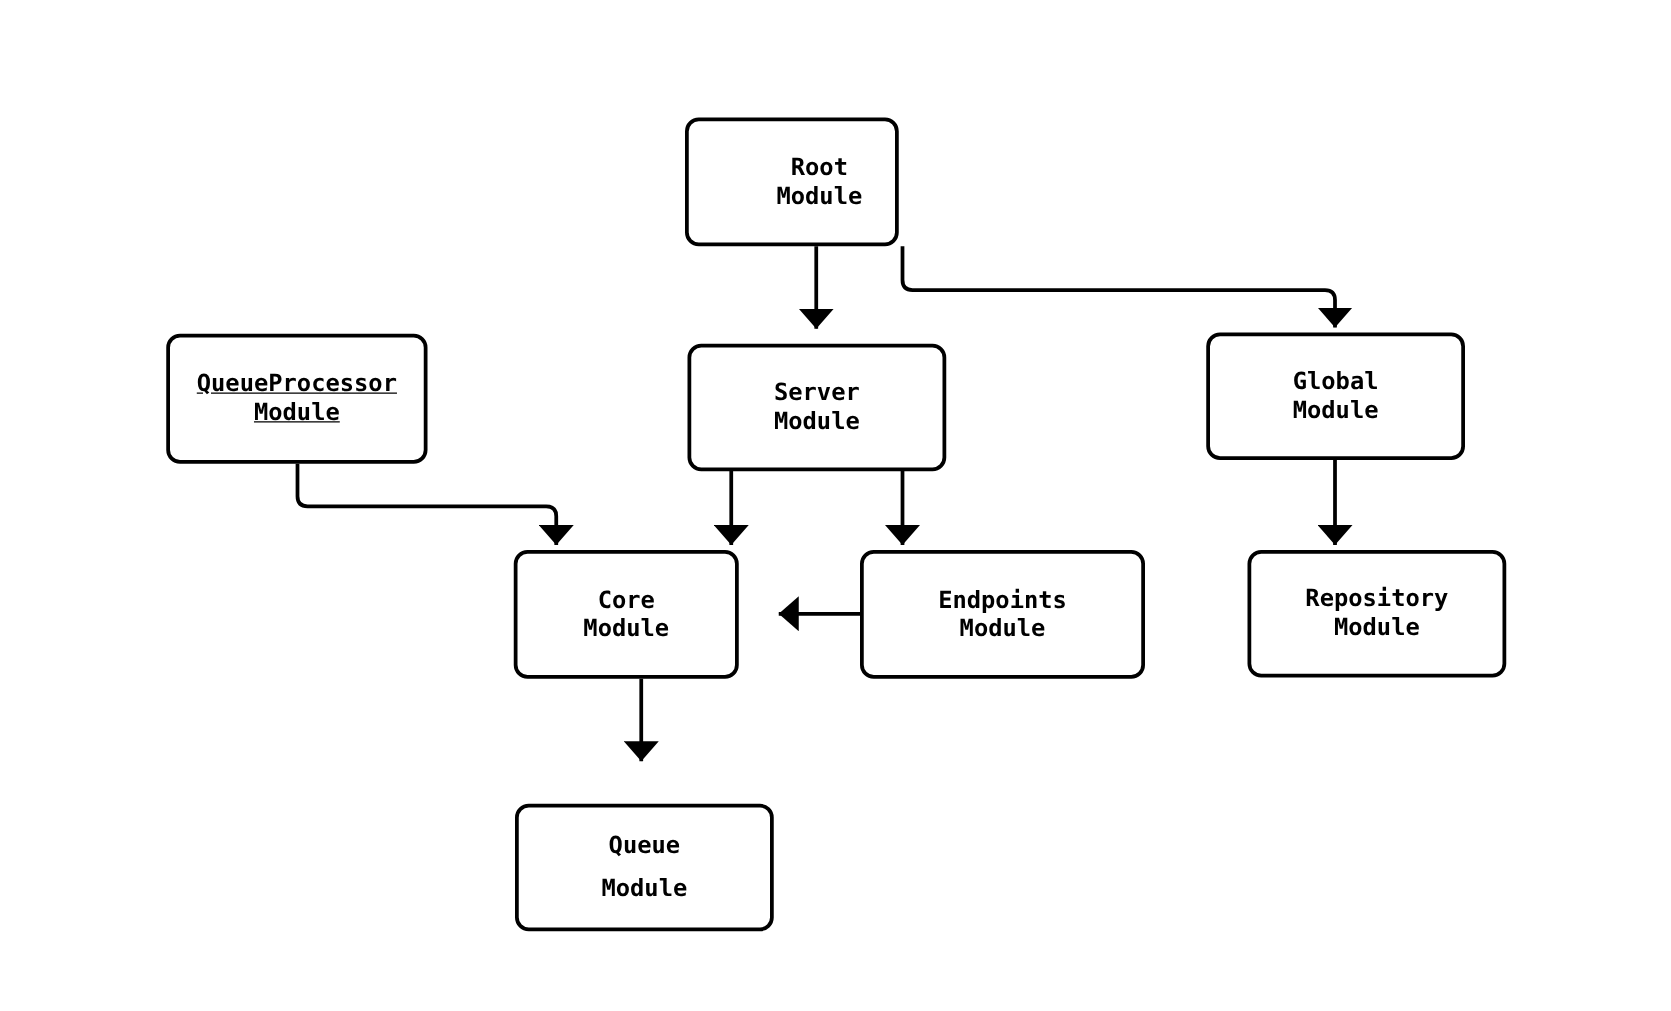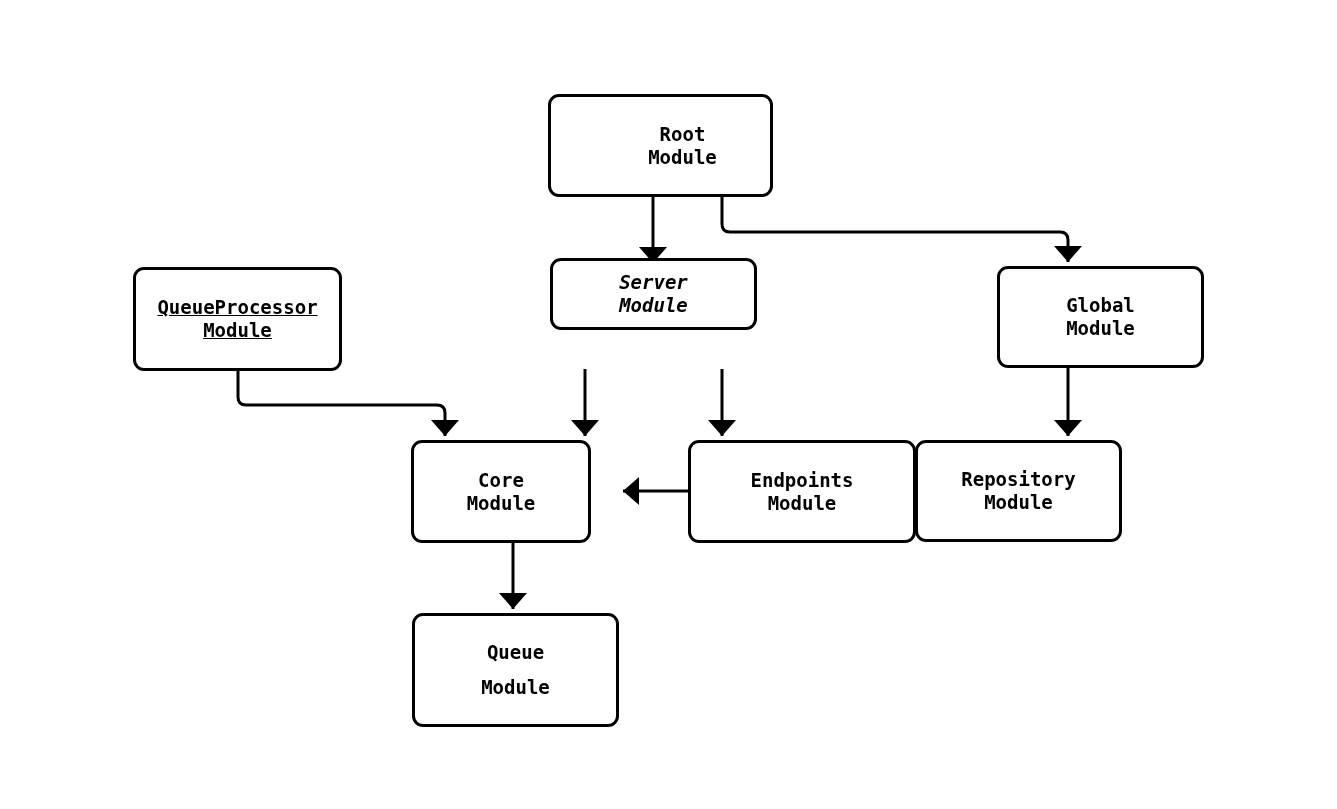--- a/index.html
+++ b/index.html
@@ -62,46 +62,46 @@
         <path class="edge" d="M 722 197 L 722 224 Q 722 232 730 232 L 1060 232 Q 1068 232 1068 240 L 1068 262" marker-end="url(#arrowhead)"></path>
         <path class="edge" d="M 238 371 L 238 397 Q 238 405 246 405 L 437 405 Q 445 405 445 413 L 445 436" marker-end="url(#arrowhead)"></path>
         <path class="edge" d="M 585 369 L 585 436" marker-end="url(#arrowhead)"></path>
         <path class="edge" d="M 722 369 L 722 436" marker-end="url(#arrowhead)"></path>
         <path class="edge" d="M 688 491 L 623 491" marker-end="url(#arrowhead)"></path>
         <path class="edge" d="M 1068 368 L 1068 436" marker-end="url(#arrowhead)"></path>
         <path class="edge" d="M 513 543 L 513 609" marker-end="url(#arrowhead)"></path>
       </g>
   </svg>
   <div id="nodes">
-      <div class="node" style="left: 548px; top: 94px; width: 225px; height: 103px; padding-left: 44px;">
+      <div class="node" style="left: 548px; top: 94px; width: 171px; height: 103px; padding-left: 44px;">
         <span class="node-line">Root</span>
         <span class="node-line">Module</span>
       </div>
       <div class="node" style="left: 133px; top: 267px; width: 209px; height: 104px; text-decoration: underline;">
         <span class="node-line">QueueProcessor</span>
         <span class="node-line">Module</span>
       </div>
-      <div class="node" style="left: 550px; top: 258px; width: 207px; height: 72px; font-style: italic;">
+      <div class="node" style="left: 550px; top: 275px; width: 207px; height: 102px;">
         <span class="node-line">Server</span>
         <span class="node-line">Module</span>
       </div>
-      <div class="node" style="left: 965px; top: 266px; width: 207px; height: 102px; margin-left: 32px;">
+      <div class="node" style="left: 965px; top: 266px; width: 207px; height: 102px;">
         <span class="node-line">Global</span>
         <span class="node-line">Module</span>
       </div>
       <div class="node" style="left: 411px; top: 440px; width: 180px; height: 103px;">
         <span class="node-line">Core</span>
         <span class="node-line">Module</span>
       </div>
       <div class="node" style="left: 688px; top: 440px; width: 228px; height: 103px;">
         <span class="node-line">Endpoints</span>
         <span class="node-line">Module</span>
       </div>
-      <div class="node" style="left: 915px; top: 440px; width: 207px; height: 102px;">
+      <div class="node" style="left: 998px; top: 440px; width: 207px; height: 102px;">
         <span class="node-line">Repository</span>
         <span class="node-line">Module</span>
       </div>
-      <div class="node" style="left: 412px; top: 613px; width: 207px; height: 114px; gap: 12px;">
+      <div class="node" style="left: 412px; top: 643px; width: 207px; height: 102px; gap: 12px;">
         <span class="node-line">Queue</span>
         <span class="node-line">Module</span>
       </div>
     </div>
 </div>
 
 </body></html>

